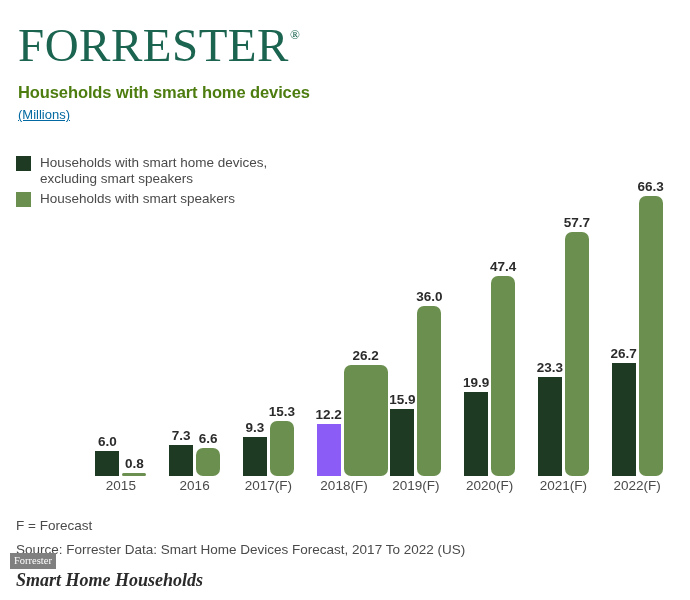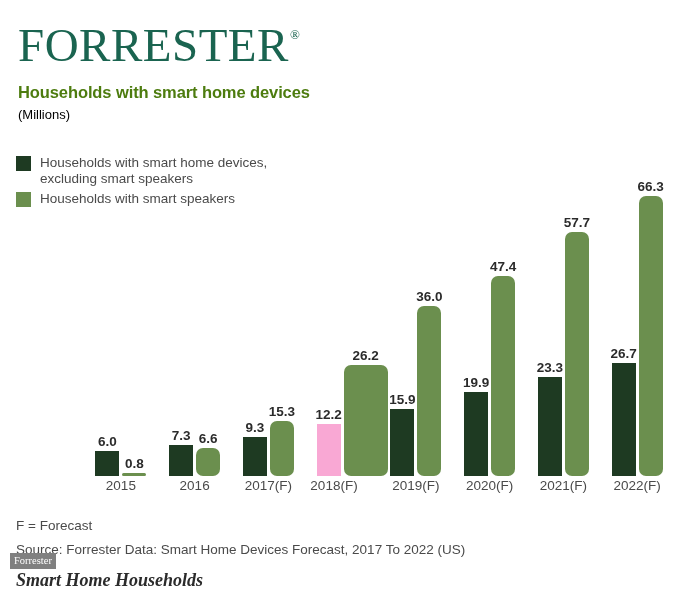--- a/index.html
+++ b/index.html
@@ -51,21 +51,22 @@
     font-size: 16.5px;
     font-weight: bold;
     color: #4d7c0f;
     letter-spacing: -0.1px;
   }
   .chart-subtitle {
     position: absolute;
     left: 18px;
     top: 107px;
     font-size: 13px;
-    color: #000000;
+    color: #0369a1;
+    text-decoration: underline;
   }
 
   
   .legend {
     position: absolute;
     left: 16px;
     top: 155px;
   }
   .legend-row {
     display: flex;
@@ -216,21 +217,21 @@
       </div>
       <div class="group" style="left: 158.875px; width: 51px;">
         <div class="bar bar-dark" style="background: rgb(30, 58, 34); width: 24px; height: 39.3257px; left: 0px;">
           <span class="bar-value">9.3</span>
         </div>
         <div class="bar bar-light" style="background: rgb(107, 143, 78); width: 24px; height: 55px; left: 27px;">
           <span class="bar-value">15.3</span>
         </div>
       </div>
       <div class="group" style="left: 232.625px; width: 51px;">
-        <div class="bar bar-dark" style="background: #f9a8d4; width: 24px; height: 51.5886px; left: 0px;">
+        <div class="bar bar-dark" style="background: #8b5cf6; width: 24px; height: 51.5886px; left: 0px;">
           <span class="bar-value">12.2</span>
         </div>
         <div class="bar bar-light" style="background: rgb(107, 143, 78); width: 44px; height: 110.789px; left: 27px;">
           <span class="bar-value">26.2</span>
         </div>
       </div>
       <div class="group" style="left: 306.375px; width: 51px;">
         <div class="bar bar-dark" style="background: rgb(30, 58, 34); width: 24px; height: 67.2343px; left: 0px;">
           <span class="bar-value">15.9</span>
         </div>
@@ -260,21 +261,21 @@
         </div>
         <div class="bar bar-light" style="background: rgb(107, 143, 78); width: 24px; height: 280.354px; left: 27px;">
           <span class="bar-value">66.3</span>
         </div>
       </div>
     </div>
   <div class="xaxis" id="xaxis">
       <div class="xtick" style="left: 36.875px;">2015</div>
       <div class="xtick" style="left: 110.625px;">2016</div>
       <div class="xtick" style="left: 184.375px;">2017(F)</div>
-      <div class="xtick" style="left: 250px;">2018(F)</div>
+      <div class="xtick" style="left: 260px;">2018(F)</div>
       <div class="xtick" style="left: 331.875px;">2019(F)</div>
       <div class="xtick" style="left: 405.625px;">2020(F)</div>
       <div class="xtick" style="left: 479.375px;">2021(F)</div>
       <div class="xtick" style="left: 553.125px;">2022(F)</div>
     </div>
 
   <div class="foot-forecast">F = Forecast</div>
   <div class="foot-source">Source: Forrester Data: Smart Home Devices Forecast, 2017 To 2022 (US)</div>
   <div class="badge">Forrester</div>
   <div class="foot-caption">Smart Home Households</div>

